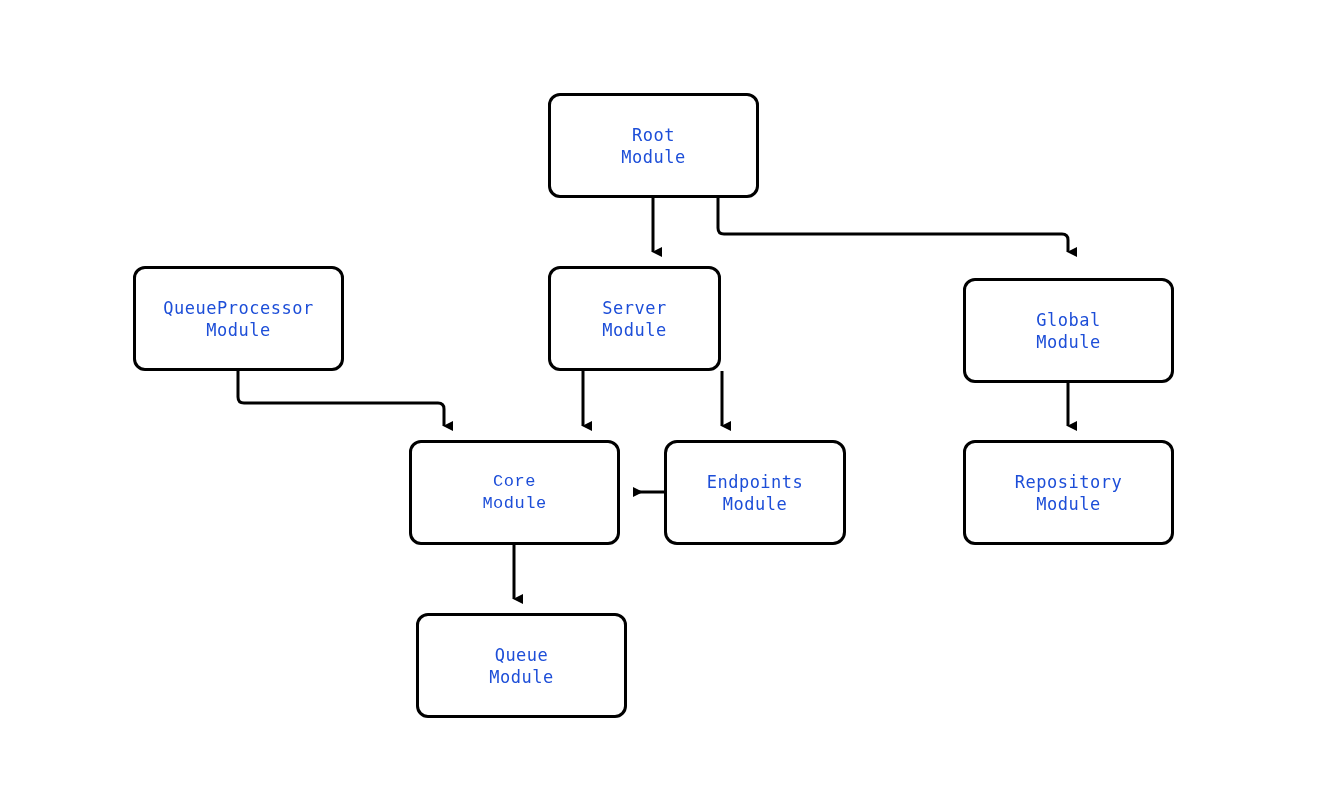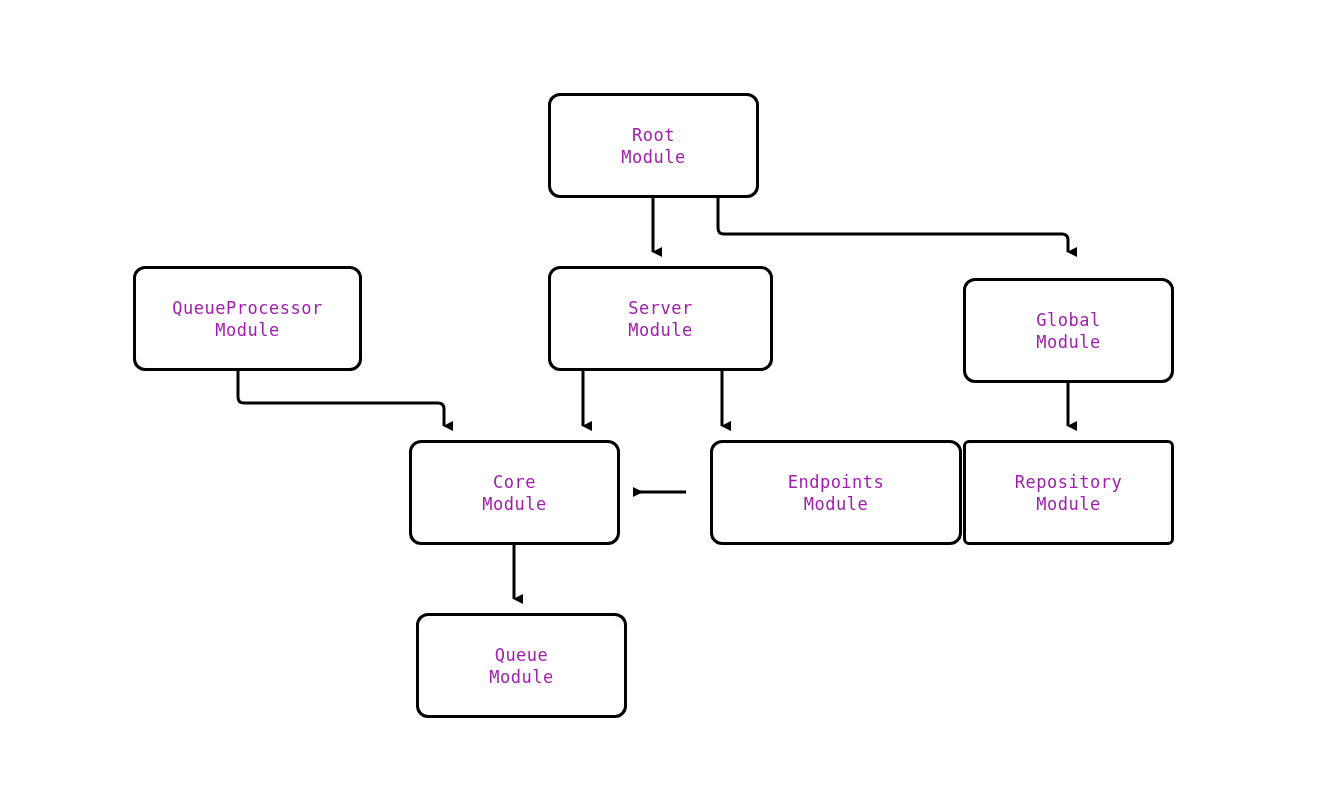--- a/index.html
+++ b/index.html
@@ -28,21 +28,21 @@
   .node {
     position: absolute;
     box-sizing: border-box;
     border: 3px solid #000000;
     border-radius: 12px;
     background: #ffffff;
     display: flex;
     align-items: center;
     justify-content: center;
     text-align: center;
-    color: #a21caf;
+    color: #1d4ed8;
     font-family: "DejaVu Sans Mono", monospace;
     font-size: 17px;
     line-height: 22px;
     letter-spacing: 0.5px;
     white-space: pre;
   }
   .node-label {
     display: block;
     white-space: pre;
   }
@@ -67,28 +67,28 @@
         <path d="M 583,371 L 583,426" fill="none" stroke="#000000" stroke-width="3" stroke-linecap="butt" marker-end="url(#arrow-down)"></path>
         <path d="M 722,371 L 722,426" fill="none" stroke="#000000" stroke-width="3" stroke-linecap="butt" marker-end="url(#arrow-down)"></path>
         <path d="M 1068,371 L 1068,426" fill="none" stroke="#000000" stroke-width="3" stroke-linecap="butt" marker-end="url(#arrow-down)"></path>
         <path d="M 686,492 L 634,492" fill="none" stroke="#000000" stroke-width="3" stroke-linecap="butt" marker-end="url(#arrow-left)"></path>
         <path d="M 514,545 L 514,599" fill="none" stroke="#000000" stroke-width="3" stroke-linecap="butt" marker-end="url(#arrow-down)"></path>
       </g>
   </svg>
   <div id="nodes-layer">
       <div class="node" style="left: 548px; top: 93px; width: 211px; height: 105px;"><span class="node-label">Root
 Module</span></div>
-      <div class="node" style="left: 133px; top: 266px; width: 229px; height: 105px;"><span class="node-label">QueueProcessor
+      <div class="node" style="left: 133px; top: 266px; width: 211px; height: 105px;"><span class="node-label">QueueProcessor
 Module</span></div>
-      <div class="node" style="left: 548px; top: 266px; width: 225px; height: 105px;"><span class="node-label">Server
+      <div class="node" style="left: 548px; top: 266px; width: 173px; height: 105px;"><span class="node-label">Server
 Module</span></div>
       <div class="node" style="left: 963px; top: 278px; width: 211px; height: 105px;"><span class="node-label">Global
 Module</span></div>
-      <div class="node" style="left: 409px; top: 440px; width: 211px; height: 105px;"><span class="node-label">Core
+      <div class="node" style="left: 409px; top: 440px; width: 211px; height: 105px; font-family: Liberation Mono, monospace;"><span class="node-label">Core
 Module</span></div>
-      <div class="node" style="left: 710px; top: 440px; width: 252px; height: 105px;"><span class="node-label">Endpoints
+      <div class="node" style="left: 664px; top: 440px; width: 182px; height: 105px; border-radius: 13px;"><span class="node-label">Endpoints
 Module</span></div>
-      <div class="node" style="left: 963px; top: 440px; width: 211px; height: 105px; border-radius: 6px;"><span class="node-label">Repository
+      <div class="node" style="left: 963px; top: 440px; width: 211px; height: 105px;"><span class="node-label">Repository
 Module</span></div>
       <div class="node" style="left: 409px; top: 613px; width: 211px; height: 105px; margin-left: 7px;"><span class="node-label">Queue
 Module</span></div>
     </div>
 </div>
 
 </body></html>

